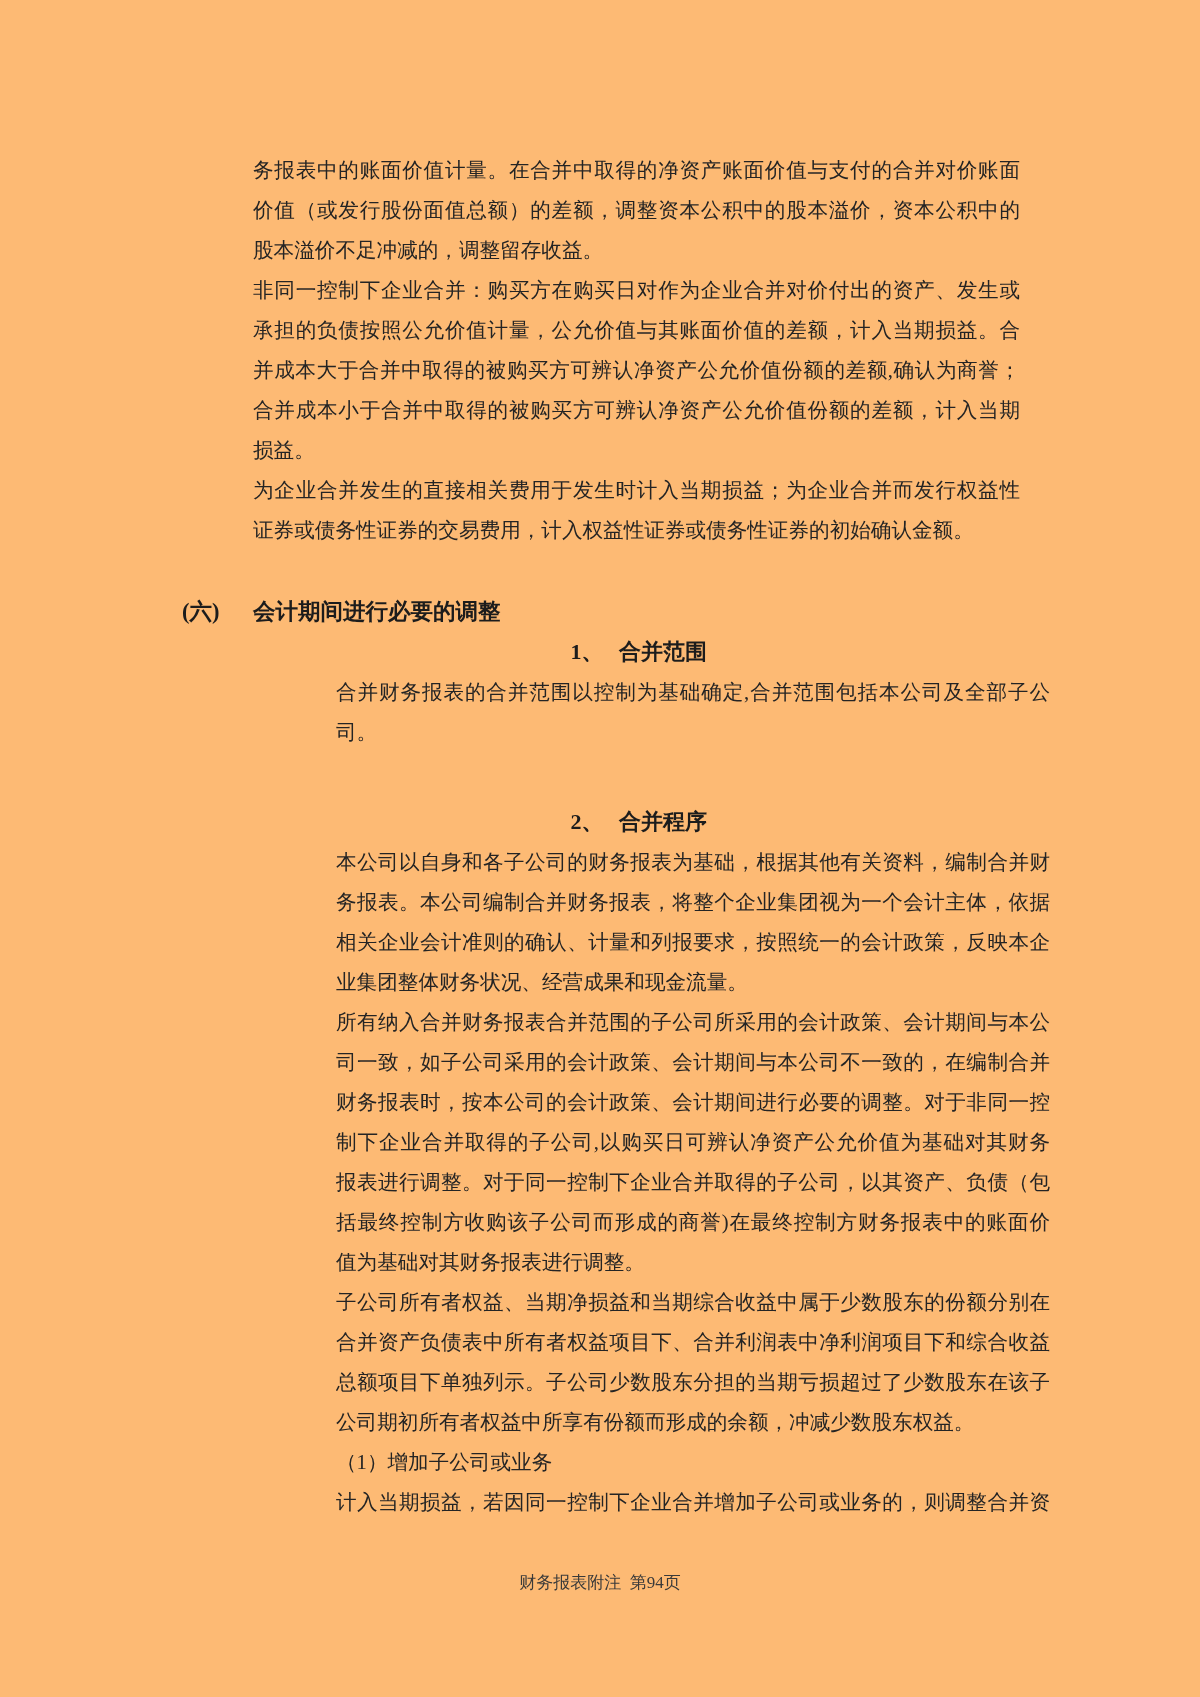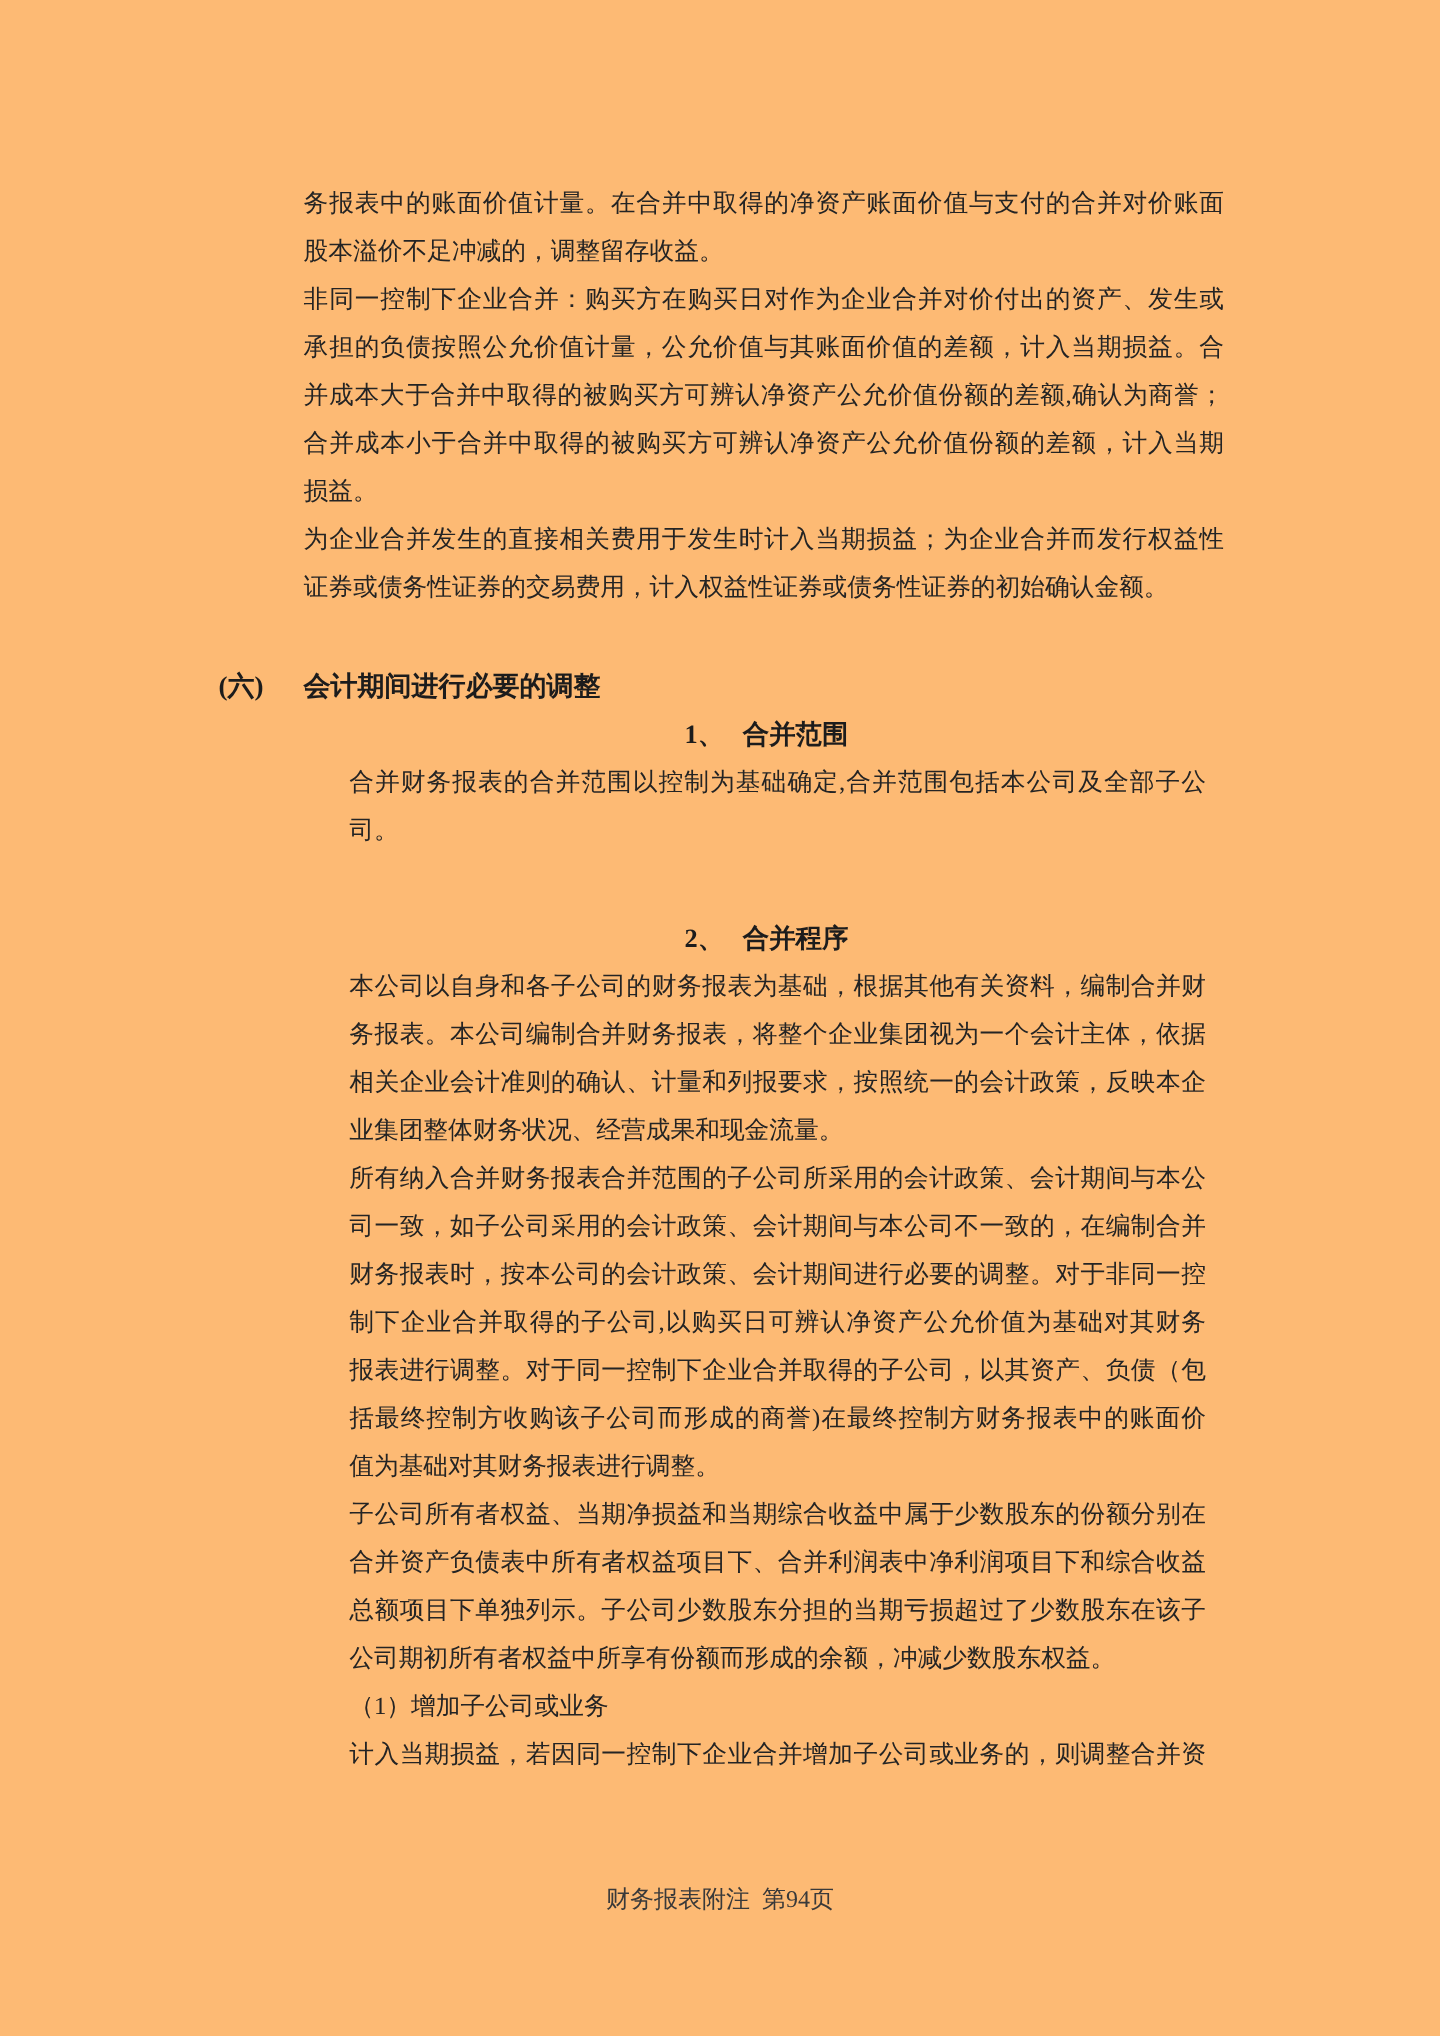--- a/index.html
+++ b/index.html
@@ -53,49 +53,50 @@
     color: #1c1c1c;
     margin-left: -11px;
     text-align: center;
   }
   .sub-num {
     display: inline-block;
     width: 64px;
     font-family: "Liberation Serif", "DejaVu Serif", serif;
   }
   .sub-body {
-    margin-left: 38px;
+    margin-left: 83px;
     width: 714px;
   }
   .subsection.second {
     margin-top: 50px;
   }
   .footer {
     position: absolute;
     top: 1565px;
     left: 0;
     width: 1200px;
     height: 36px;
     line-height: 36px;
     text-align: center;
     font-family: "Liberation Serif", "DejaVu Serif", serif;
-    font-size: 20px;
+    font-size: 17px;
     color: #3a3a3a;
     white-space: pre;
   }
 </style>
 </head>
 <body>
 
 <div class="page">
 
   <div class="content">
 
     <div id="intro-block">
         <div class="tline">务报表中的账面价值计量。在合并中取得的净资产账面价值与支付的合并对价账面</div>
+        <div class="tline">价值（或发行股份面值总额）的差额，调整资本公积中的股本溢价，资本公积中的</div>
         <div class="tline last">股本溢价不足冲减的，调整留存收益。</div>
         <div class="tline">非同一控制下企业合并：购买方在购买日对作为企业合并对价付出的资产、发生或</div>
         <div class="tline">承担的负债按照公允价值计量，公允价值与其账面价值的差额，计入当期损益。合</div>
         <div class="tline">并成本大于合并中取得的被购买方可辨认净资产公允价值份额的差额,确认为商誉；</div>
         <div class="tline">合并成本小于合并中取得的被购买方可辨认净资产公允价值份额的差额，计入当期</div>
         <div class="tline last">损益。</div>
         <div class="tline">为企业合并发生的直接相关费用于发生时计入当期损益；为企业合并而发行权益性</div>
         <div class="tline last">证券或债务性证券的交易费用，计入权益性证券或债务性证券的初始确认金额。</div>
       </div>
 

